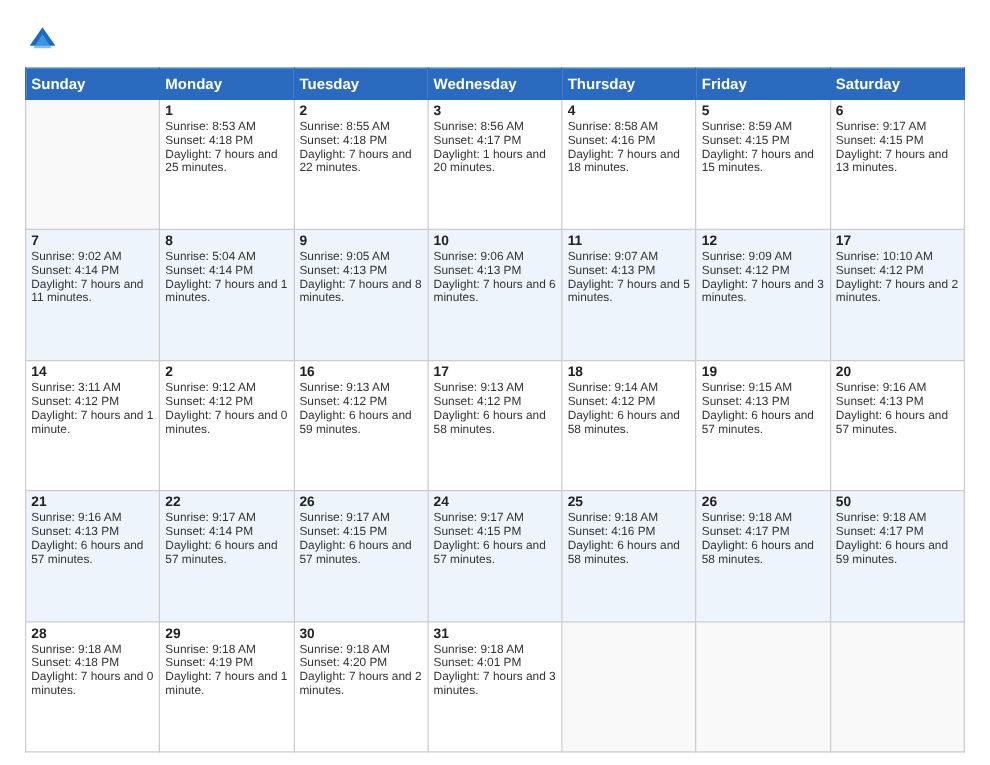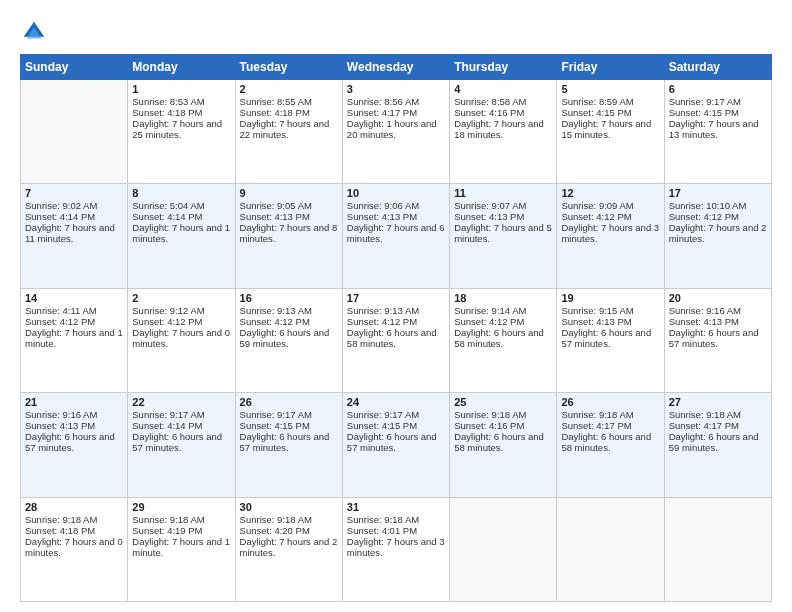--- a/index.html
+++ b/index.html
@@ -210,21 +210,21 @@
           <td>
             <span class="day-num">17</span>
             <div>Sunrise: 10:10 AM</div>
             <div>Sunset: 4:12 PM</div>
             <div>Daylight: 7 hours and 2 minutes.</div>
           </td>
         </tr>
         <tr>
           <td>
             <span class="day-num">14</span>
-            <div>Sunrise: 4:11 AM</div>
+            <div>Sunrise: 3:11 AM</div>
             <div>Sunset: 4:12 PM</div>
             <div>Daylight: 7 hours and 1 minute.</div>
           </td>
           <td>
             <span class="day-num">2</span>
             <div>Sunrise: 9:12 AM</div>
             <div>Sunset: 4:12 PM</div>
             <div>Daylight: 7 hours and 0 minutes.</div>
           </td>
           <td>
@@ -289,21 +289,21 @@
             <div>Sunset: 4:16 PM</div>
             <div>Daylight: 6 hours and 58 minutes.</div>
           </td>
           <td>
             <span class="day-num">26</span>
             <div>Sunrise: 9:18 AM</div>
             <div>Sunset: 4:17 PM</div>
             <div>Daylight: 6 hours and 58 minutes.</div>
           </td>
           <td>
-            <span class="day-num">27</span>
+            <span class="day-num">50</span>
             <div>Sunrise: 9:18 AM</div>
             <div>Sunset: 4:17 PM</div>
             <div>Daylight: 6 hours and 59 minutes.</div>
           </td>
         </tr>
         <tr>
           <td>
             <span class="day-num">28</span>
             <div>Sunrise: 9:18 AM</div>
             <div>Sunset: 4:18 PM</div>

